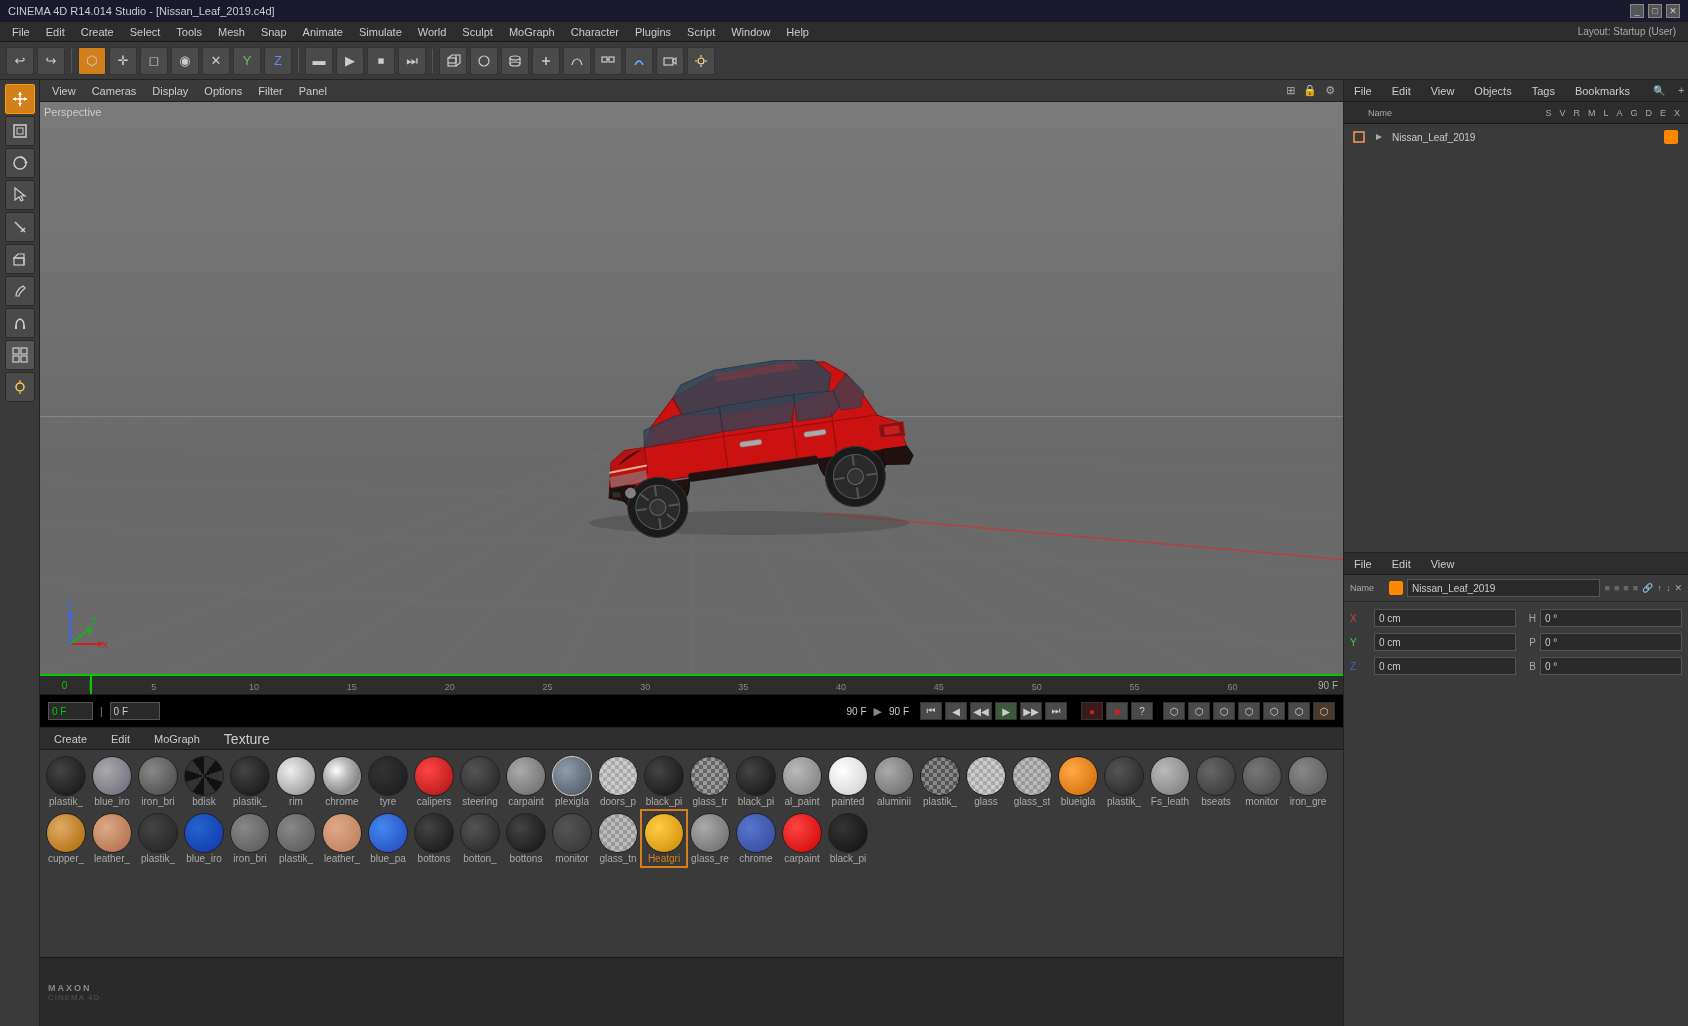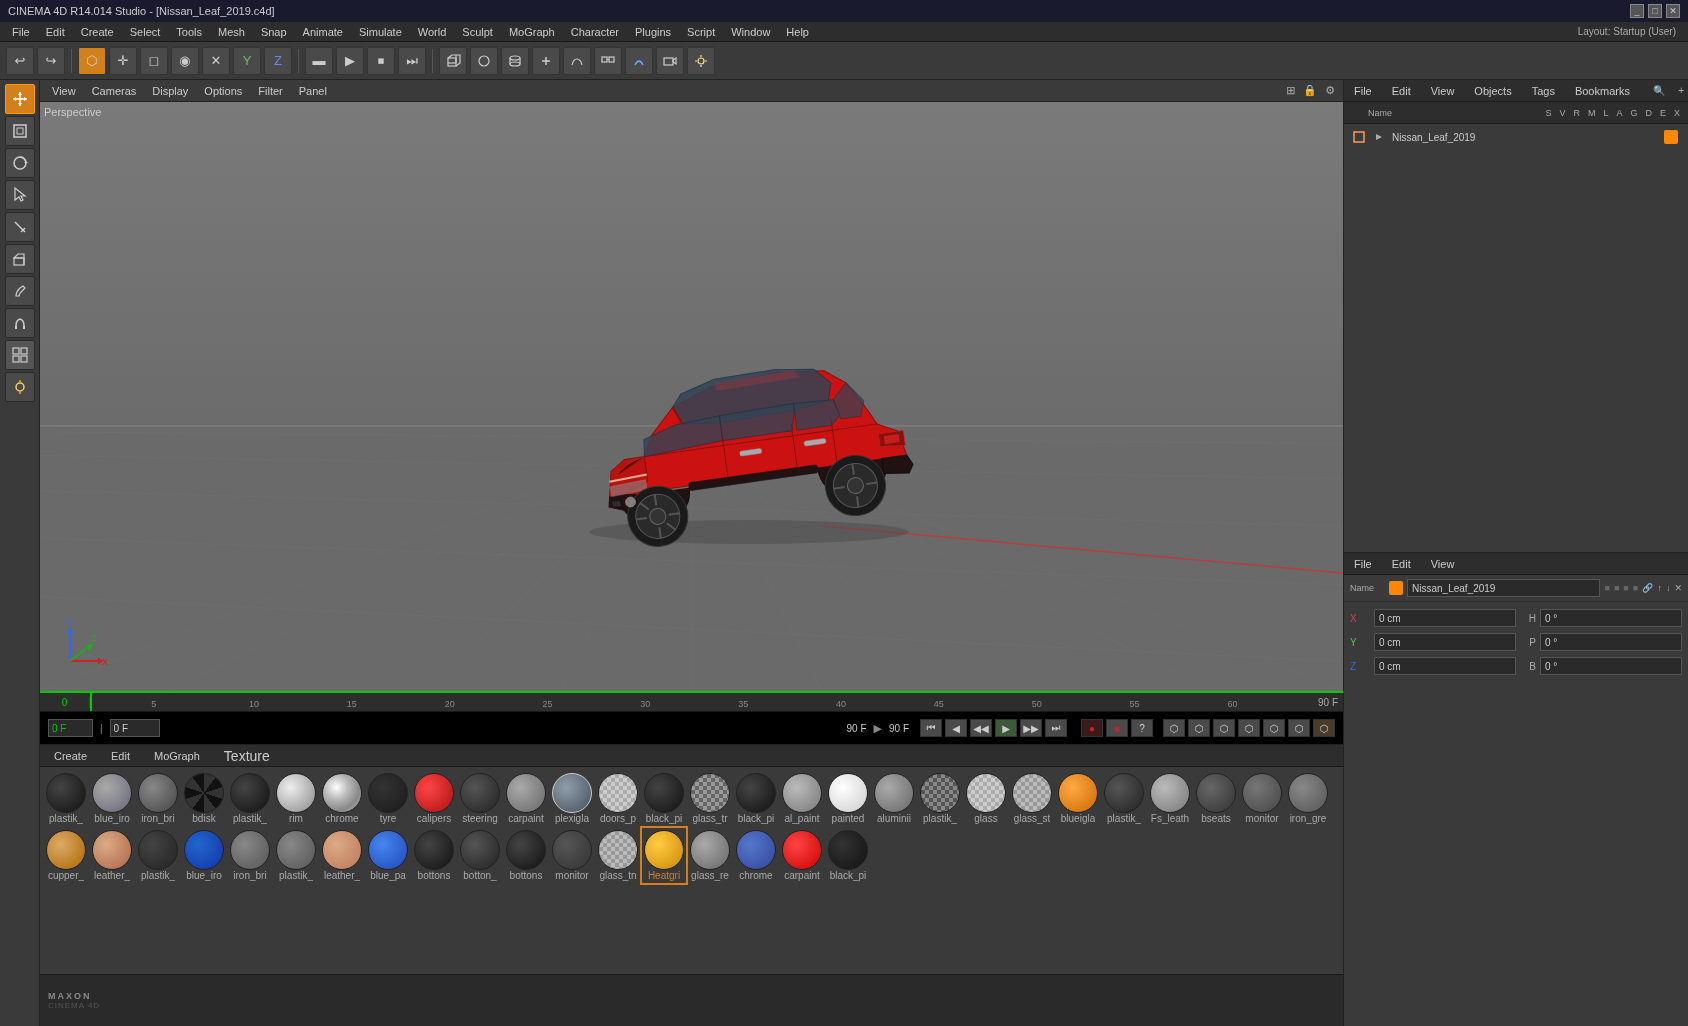--- a/index.html
+++ b/index.html
@@ -964,21 +964,21 @@
           <div class="material-sphere" style="background:radial-gradient(circle at 35% 35%, #ff4444, #cc0000);"></div>
           <span class="material-label">carpaint</span>
         </div>
         <div class="material-item">
           <div class="material-sphere" style="background:radial-gradient(circle at 35% 35%, #333, #111);"></div>
           <span class="material-label">black_pi</span>
         </div>
       </div>
     </div>
 
-    <div style="height:52px; background:#2a2a2a; border-top:1px solid #1a1a1a; display:flex; align-items:center; padding:0 8px;">
+    <div style="height:69px; background:#2a2a2a; border-top:1px solid #1a1a1a; display:flex; align-items:center; padding:0 8px;">
       <div style="display:flex; flex-direction:column; align-items:flex-start;">
         <span style="color:#888; font-size:9px; font-weight:bold; letter-spacing:2px;">MAXON</span>
         <span style="color:#555; font-size:8px; letter-spacing:1px;">CINEMA 4D</span>
       </div>
     </div>
   </div>
 
   <div id="right-panel">
 
     <div id="right-top">

